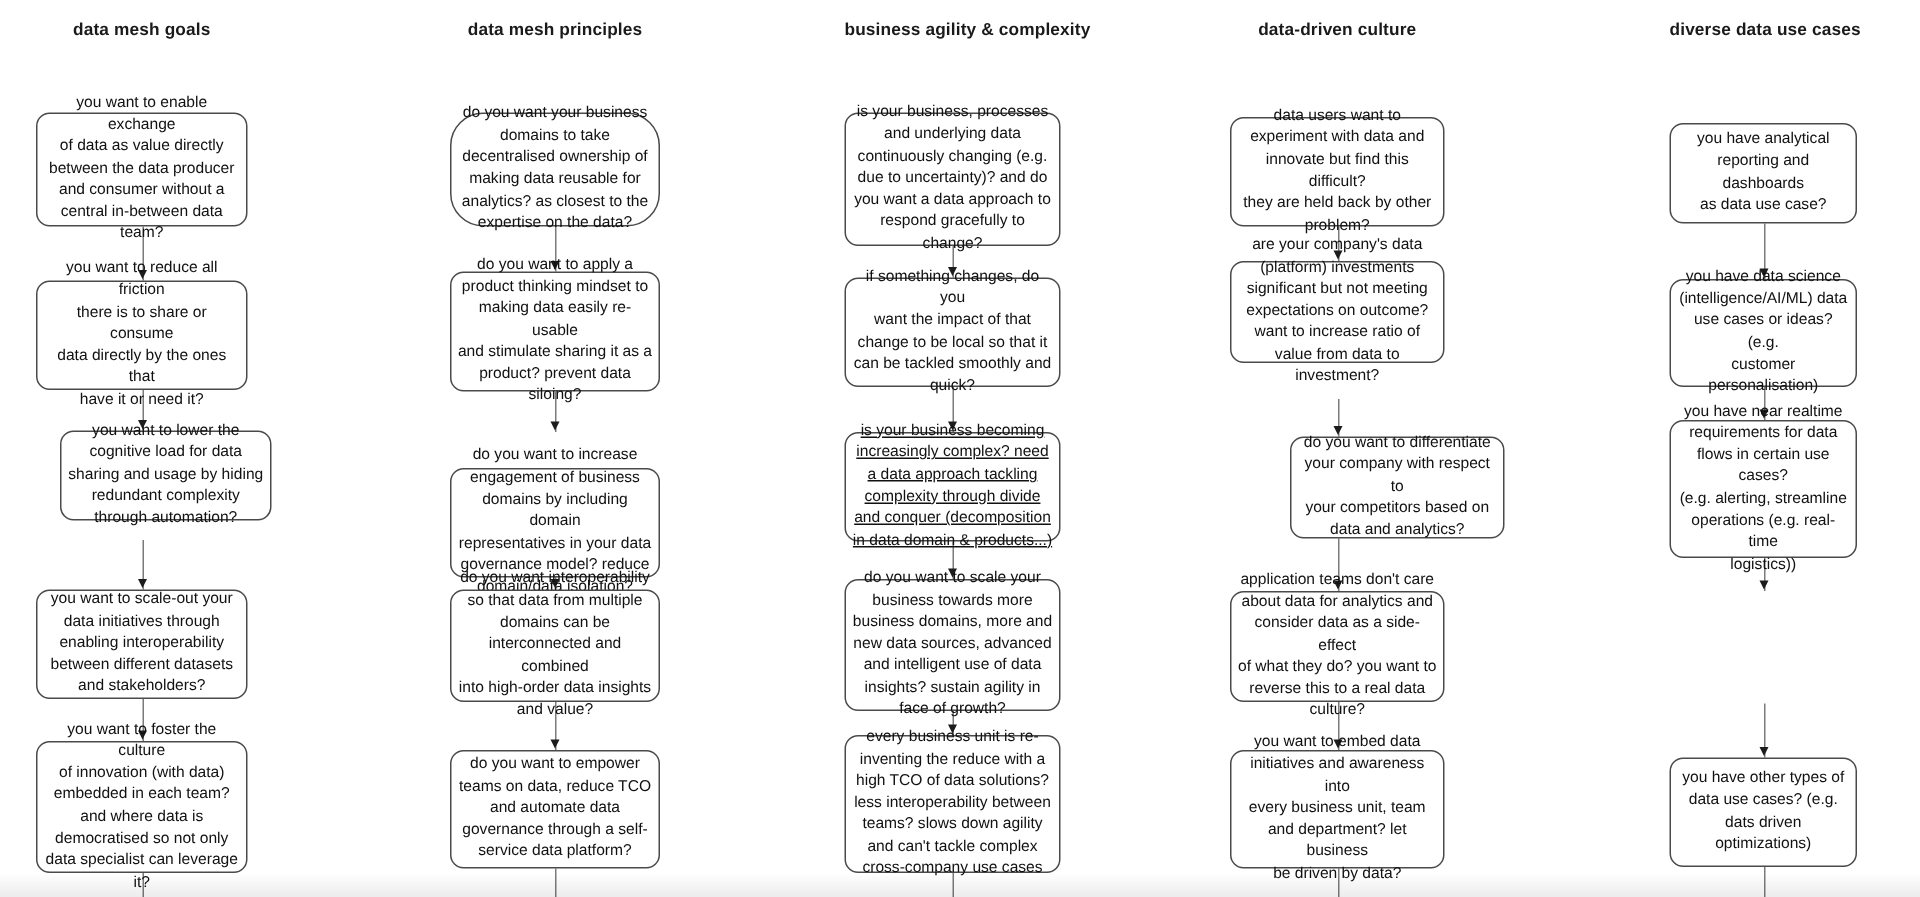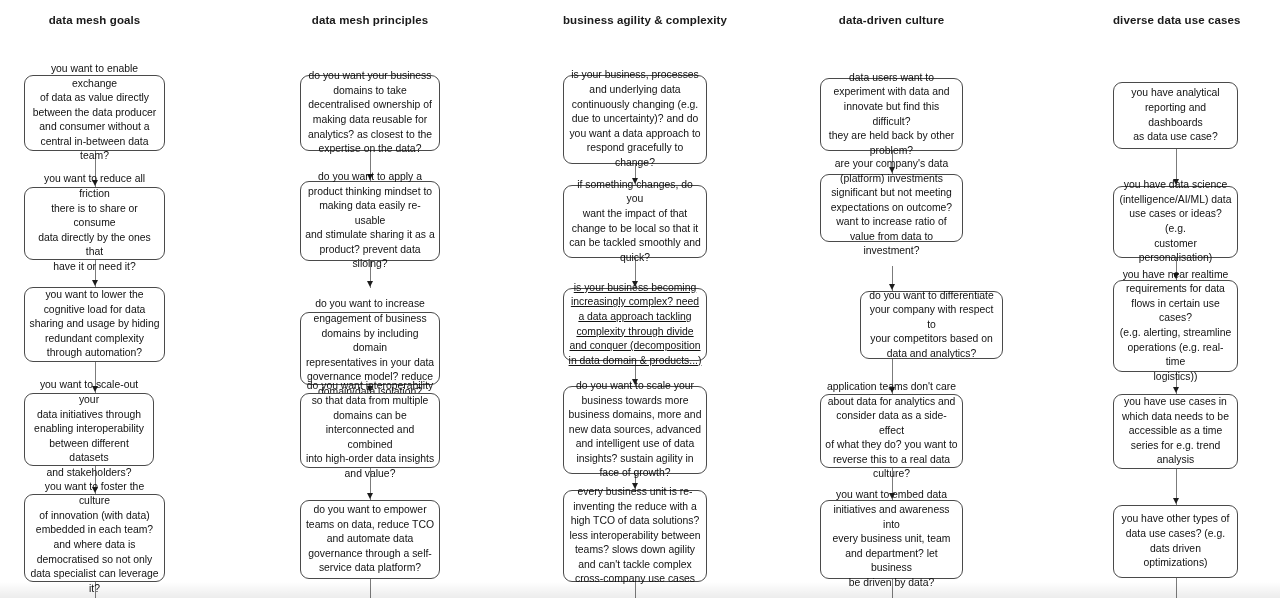--- a/index.html
+++ b/index.html
@@ -112,30 +112,30 @@
       <div class="connector" style="left: 71px; top: 151px; height: 36px;"></div>
       <div class="arrowhead" style="left: 68px; top: 180px;"></div>
       <div class="node" style="top: 187px; height: 73px; width: 141px;">
         <span>you want to reduce all friction
 there is to share or consume
 data directly by the ones that
 have it or need it?</span>
       </div>
       <div class="connector" style="left: 71px; top: 260px; height: 27px;"></div>
       <div class="arrowhead" style="left: 68px; top: 280px;"></div>
-      <div class="node" style="top: 287px; height: 75px; width: 141px;">
+      <div class="node" style="top: 287px; height: 60px; width: 141px; margin-left: 16px;">
         <span>you want to lower the
 cognitive load for data
 sharing and usage by hiding
 redundant complexity
 through automation?</span>
       </div>
       <div class="connector" style="left: 71px; top: 360px; height: 33px;"></div>
       <div class="arrowhead" style="left: 68px; top: 386px;"></div>
-      <div class="node" style="top: 393px; height: 73px; width: 130px;">
+      <div class="node" style="top: 393px; height: 73px; width: 141px;">
         <span>you want to scale-out your
 data initiatives through
 enabling interoperability
 between different datasets
 and stakeholders?</span>
       </div>
       <div class="connector" style="left: 71px; top: 466px; height: 28px;"></div>
       <div class="arrowhead" style="left: 68px; top: 487px;"></div>
       <div class="node overflow" style="top: 494px; height: 88px; width: 141px;">
         <span>you want to foster the culture
@@ -143,21 +143,21 @@
 embedded in each team?
 and where data is
 democratised so not only
 data specialist can leverage
 it?</span>
       </div>
       <div class="connector" style="left: 71px; top: 582px; height: 16px;"></div>
     </div>
     <div class="column" style="left: 300px; width: 140px;">
       <div class="col-header">data mesh principles</div>
-      <div class="node overflow" style="top: 75px; height: 76px; width: 140px;">
+      <div class="node overflow" style="top: 75px; height: 76px; width: 140px; border-radius: 22px;">
         <span>do you want your business
 domains to take
 decentralised ownership of
 making data reusable for
 analytics? as closest to the
 expertise on the data?</span>
       </div>
       <div class="connector" style="left: 70px; top: 151px; height: 30px;"></div>
       <div class="arrowhead" style="left: 67px; top: 174px;"></div>
       <div class="node overflow" style="top: 181px; height: 80px; width: 140px;">
@@ -323,27 +323,20 @@
         <span>you have near realtime
 requirements for data
 flows in certain use
 cases?
 (e.g. alerting, streamline
 operations (e.g. real-time
 logistics))</span>
       </div>
       <div class="connector" style="left: 63px; top: 372px; height: 22px;"></div>
       <div class="arrowhead" style="left: 60px; top: 387px;"></div>
-      <div class="node" style="top: 394px; height: 75px; width: 125px;">
-        <span>you have use cases in
-which data needs to be
-accessible as a time
-series for e.g. trend
-analysis</span>
-      </div>
       <div class="connector" style="left: 63px; top: 469px; height: 36px;"></div>
       <div class="arrowhead" style="left: 60px; top: 498px;"></div>
       <div class="node" style="top: 505px; height: 73px; width: 125px;">
         <span>you have other types of
 data use cases? (e.g.
 dats driven optimizations)</span>
       </div>
       <div class="connector" style="left: 63px; top: 578px; height: 20px;"></div>
     </div>
   </div>

